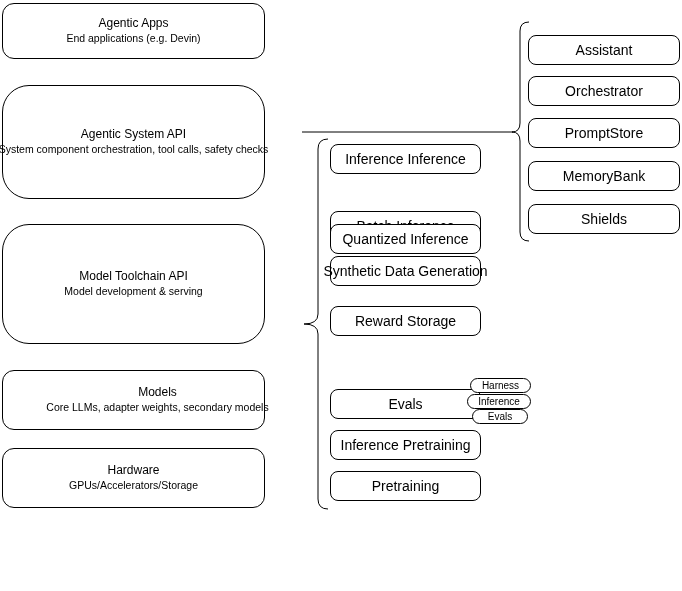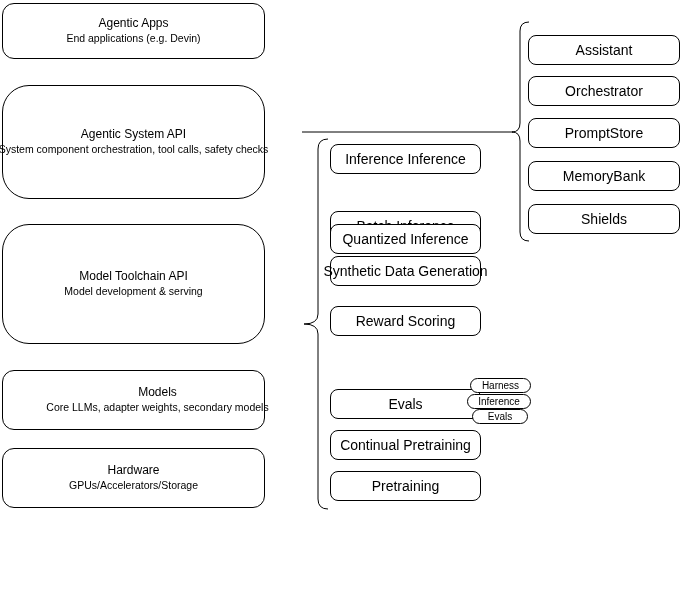--- a/index.html
+++ b/index.html
@@ -106,23 +106,23 @@
   </div>
   <div class="box lbox l4 r12">
     <div class="box-title">Hardware</div>
     <div class="box-subtitle">GPUs/Accelerators/Storage</div>
   </div>
 
   <div class="node mid m0">Inference Inference</div>
   <div class="node mid m1">Batch Inference</div>
   <div class="node mid m2">Quantized Inference</div>
   <div class="node mid m3">Synthetic Data Generation</div>
-  <div class="node mid m4">Reward Scoring</div>
+  <div class="node mid m4">Reward Storage</div>
   <div class="node mid m6">Evals</div>
-  <div class="node mid m7">Continual Pretraining</div>
+  <div class="node mid m7">Inference Pretraining</div>
   <div class="node mid m8">Pretraining</div>
 
   <div class="tag t0">Harness</div>
   <div class="tag t1">Inference</div>
   <div class="tag t2">Evals</div>
 
   <div class="node right s0">Assistant</div>
   <div class="node right s1">Orchestrator</div>
   <div class="node right s2">PromptStore</div>
   <div class="node right s3">MemoryBank</div>

